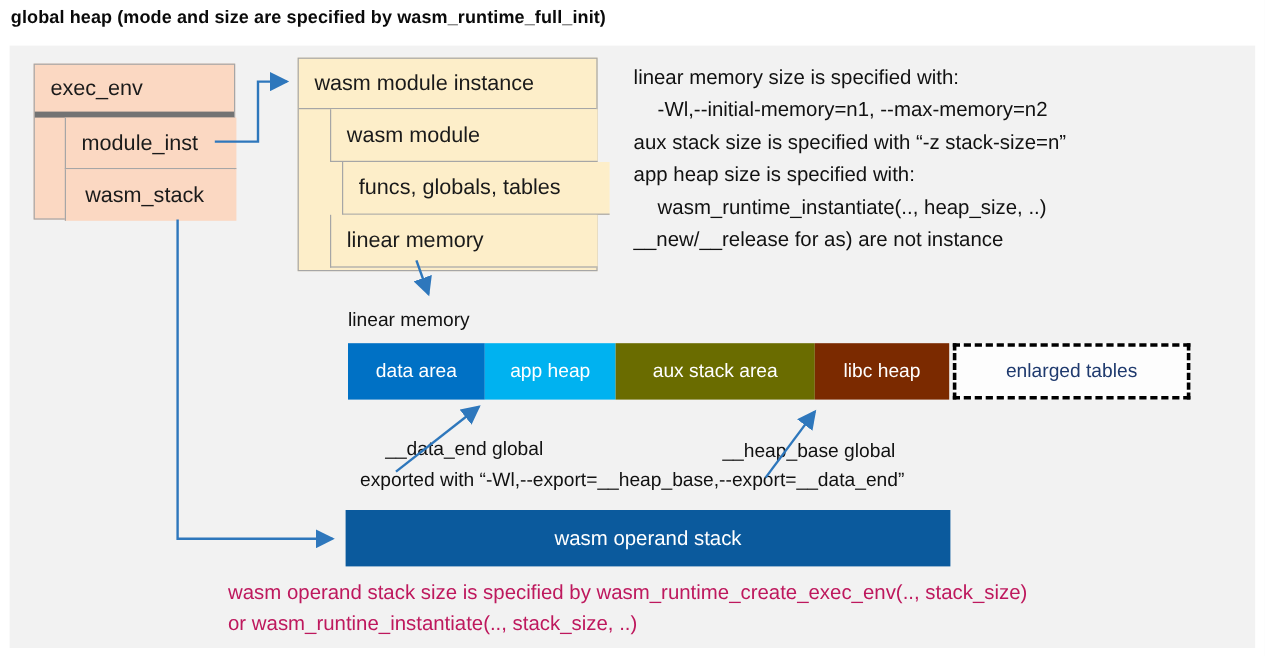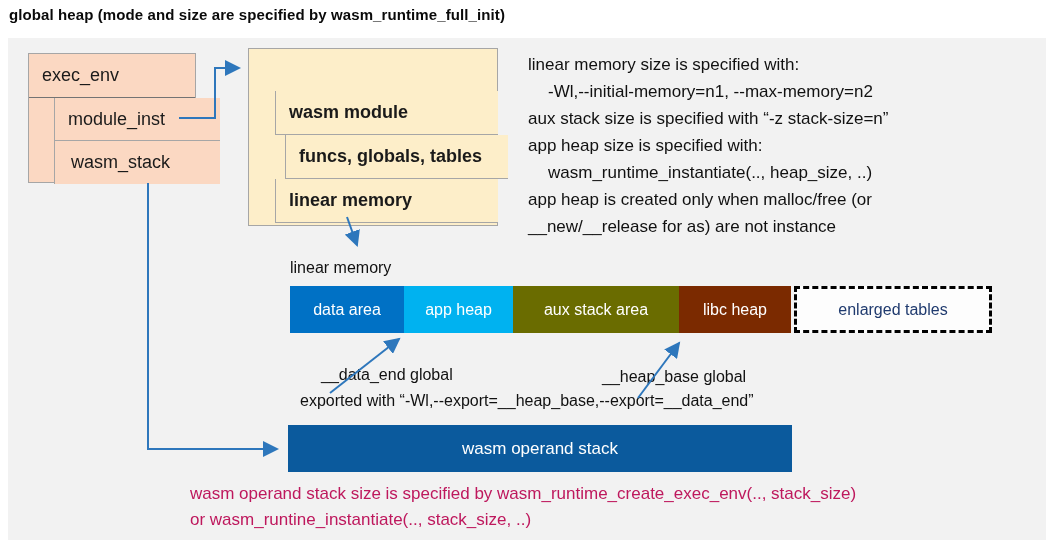--- a/index.html
+++ b/index.html
@@ -19,45 +19,45 @@
   }
   .arrows { position:absolute; left:0; top:0; pointer-events:none; }
 
   
   .exec-box {
     position:absolute; left:20px; top:15px; width:168px; height:130px;
     background:#fbd8c2; border:1px solid #a6a6a6;
   }
   .exec-title {
     position:absolute; left:0; top:0; width:100%; height:44px;
-    border-bottom:1px solid #737373;
+    border-bottom:5px solid #737373;
     display:flex; align-items:center; padding-left:13px; font-size:18px;
   }
   .exec-row {
-    position:absolute; left:25px; width:166px; height:43px;
+    position:absolute; left:25px; width:143px; height:43px;
     background:#fbd8c2; border-left:1px solid #a6a6a6; border-bottom:1px solid #a6a6a6;
     display:flex; align-items:center; padding-left:13px; font-size:18px;
   }
   .exec-row.r0 { top:44px; }
   .exec-row.r1 { top:87px; border-bottom:none;padding-left:16px; }
 
   
   .mod-box {
     position:absolute; left:240px; top:10px; width:250px; height:178px;
     background:#fdeec9; border:1px solid #a6a6a6;
   }
   .mod-title {
     position:absolute; left:0; top:0; width:100%; height:42px;
     border-bottom:1px solid #a6a6a6;
     display:flex; align-items:center; padding-left:13px; font-size:18px;
   }
   .mod-row {
     position:absolute; left:26px; width:223px; height:44px;
     background:#fdeec9; border-left:1px solid #a6a6a6; border-bottom:1px solid #a6a6a6;
-    display:flex; align-items:center; padding-left:13px; font-size:18px;font-weight:bold;
+    display:flex; align-items:center; padding-left:13px; font-size:18px;
   }
   .mod-row.r0 { top:42px; }
   .mod-row.r1 { top:86px;margin-left:10px; }
   .mod-row.r2 { top:130px; }
 
   
   .notes {
     position:absolute; left:520px; top:13px; width:512px;
     font-size:17px; line-height:27px; color:#111;
   }
@@ -108,32 +108,32 @@
 
 <div class="canvas">
 
   <div class="exec-box">
     <div class="exec-title">exec_env</div>
     <div class="exec-row r0">module_inst</div>
     <div class="exec-row r1">wasm_stack</div>
   </div>
 
   <div class="mod-box">
+    <div class="mod-title">wasm module instance</div>
     <div class="mod-row r0">wasm module</div>
     <div class="mod-row r1">funcs, globals, tables</div>
     <div class="mod-row r2">linear memory</div>
   </div>
 
   <div class="notes">
     <div>linear memory size is specified with:</div>
     <div class="indent">-Wl,--initial-memory=n1, --max-memory=n2</div>
     <div>aux stack size is specified with “-z stack-size=n”</div>
     <div>app heap size is specified with:</div>
     <div class="indent">wasm_runtime_instantiate(.., heap_size, ..)</div>
-    <div>app heap is created only when malloc/free (or</div>
     <div>__new/__release for as) are not instance</div>
   </div>
 
   <div class="lm-label">linear memory</div>
   <div class="lm-bar">
     <div class="seg s0" style="background: rgb(0, 113, 197);">data area</div>
     <div class="seg s2" style="background: rgb(0, 178, 240);">app heap</div>
     <div class="seg s1" style="background: rgb(106, 108, 0);">aux stack area</div>
     <div class="seg s3" style="background: rgb(123, 42, 0);">libc heap</div>
   </div>

